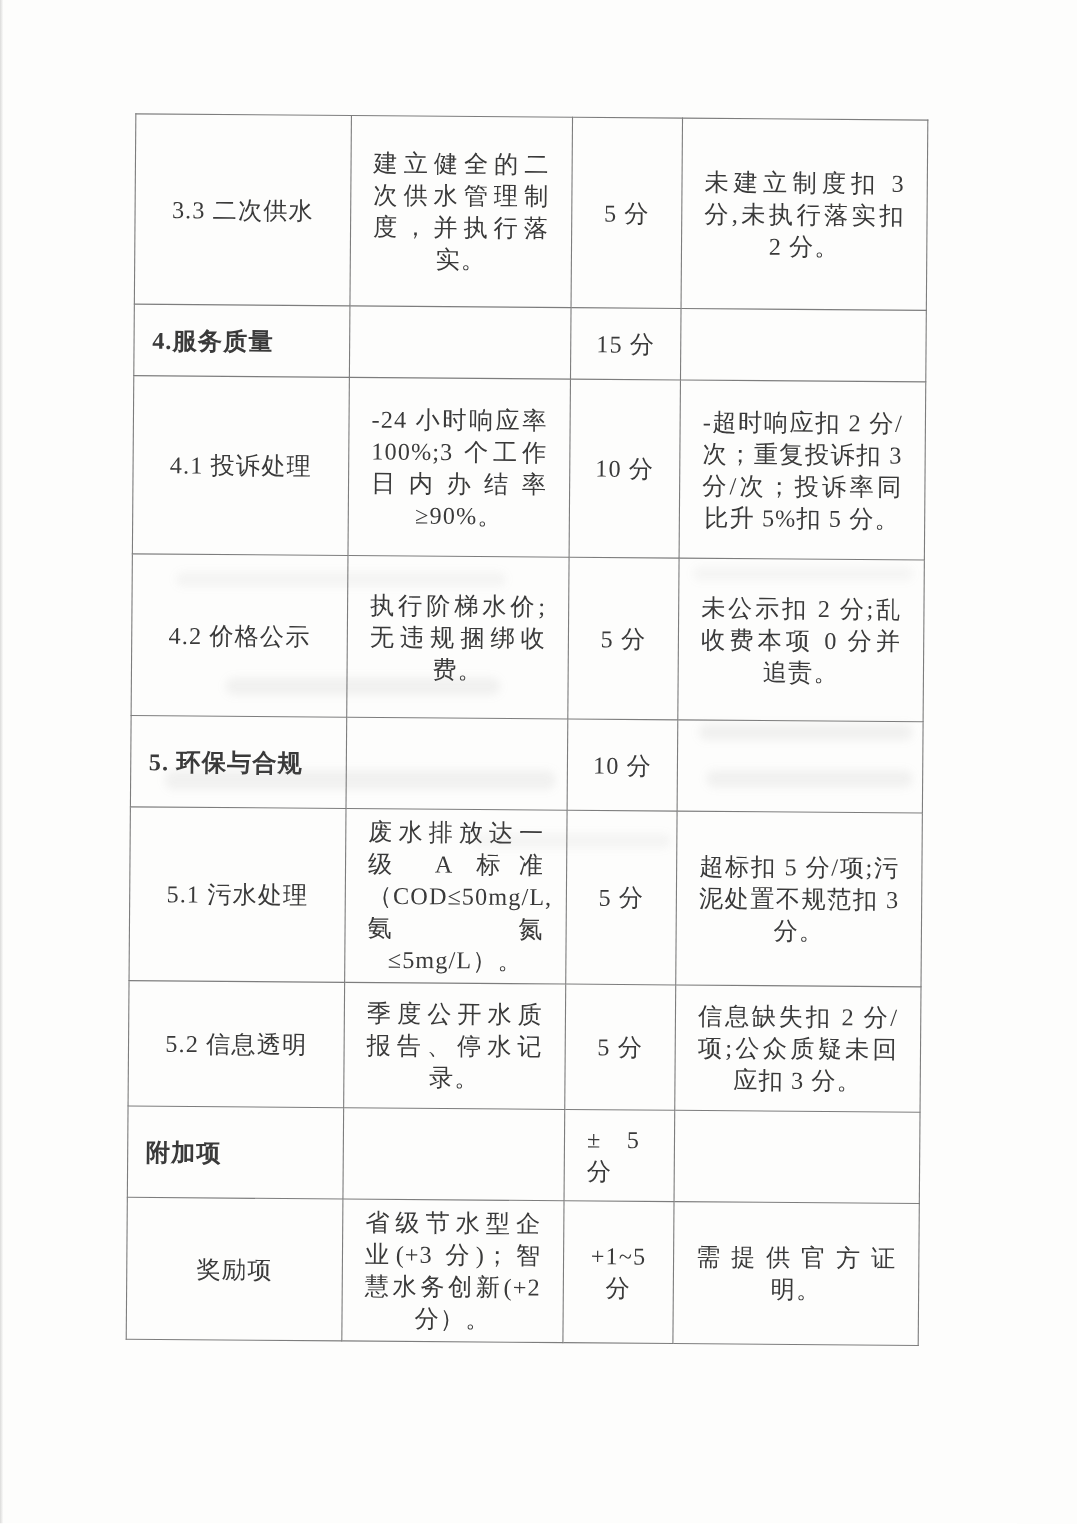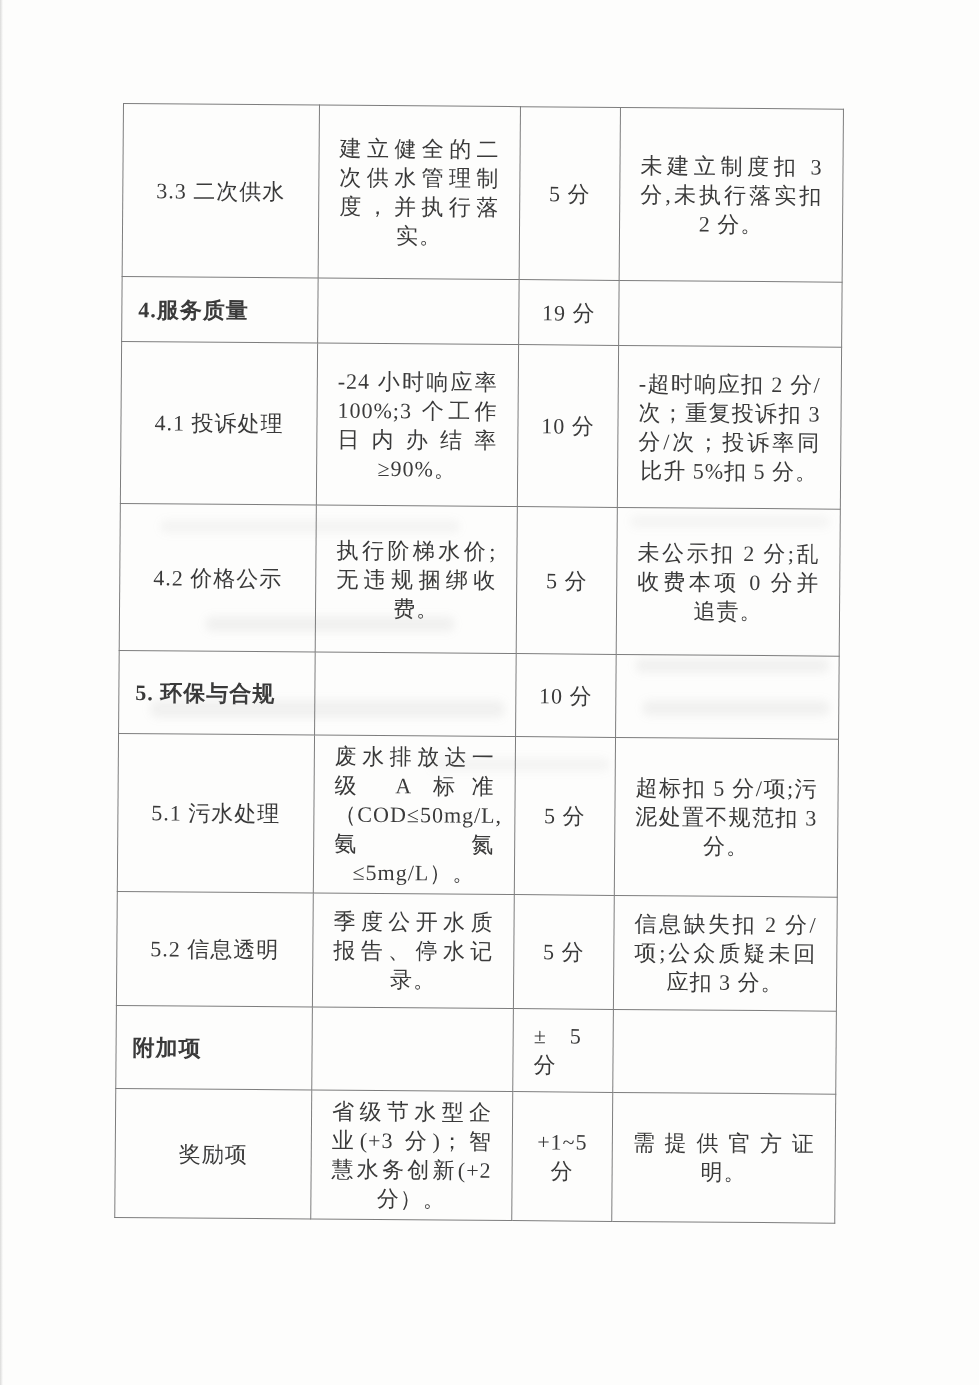--- a/index.html
+++ b/index.html
@@ -130,21 +130,21 @@
       <tbody>
         <tr class="r1">
           <td class="item">3.3 二次供水</td>
           <td class="criteria">建立健全的二次供水管理制度，并执行落实。</td>
           <td class="score">5 分</td>
           <td class="deduction">未建立制度扣 3 分,未执行落实扣 2 分。</td>
         </tr>
         <tr class="r2 section">
           <td class="item">4.服务质量</td>
           <td class="criteria"></td>
-          <td class="score">19 分</td>
+          <td class="score">15 分</td>
           <td class="deduction"></td>
         </tr>
         <tr class="r3">
           <td class="item">4.1 投诉处理</td>
           <td class="criteria">-24 小时响应率 100%;3 个工作日内办结率≥90%。</td>
           <td class="score">10 分</td>
           <td class="deduction">-超时响应扣 2 分/次；重复投诉扣 3 分/次；投诉率同比升 5%扣 5 分。</td>
         </tr>
         <tr class="r4">
           <td class="item">4.2 价格公示</td>

